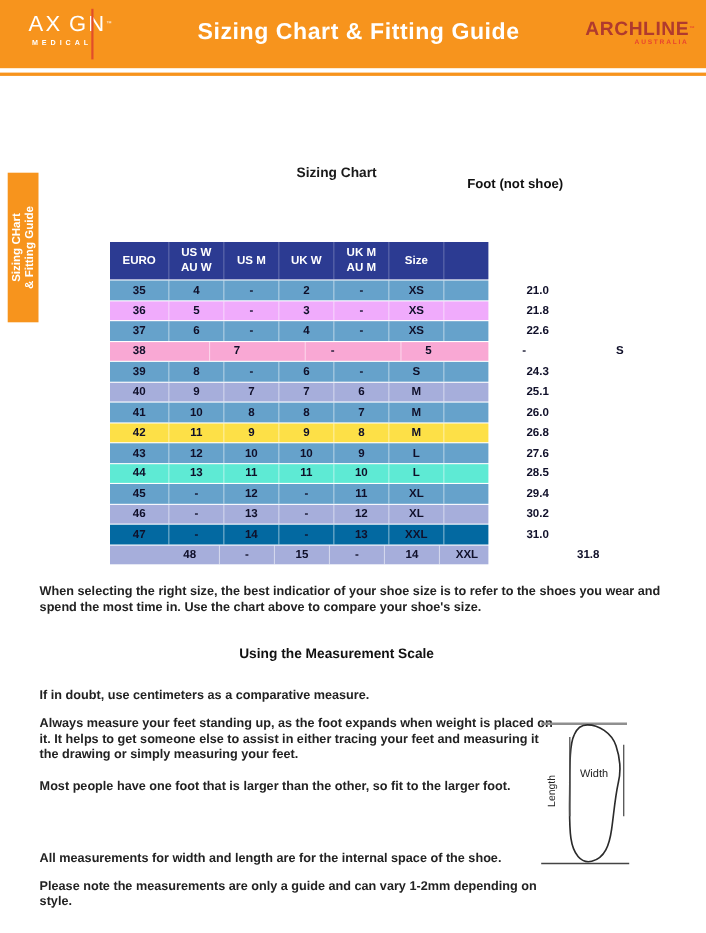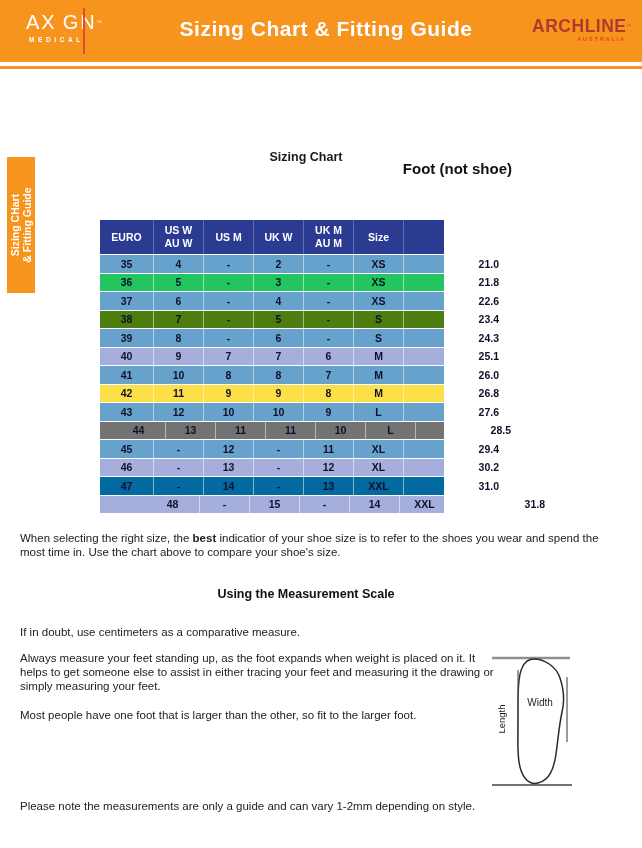--- a/index.html
+++ b/index.html
@@ -24,42 +24,42 @@
   .top-rule{position:absolute;left:0;top:66px;width:642px;height:3px;background:#F7941D;}
   
   .side-tab{position:absolute;left:7px;top:157px;width:28px;height:136px;background:#F7941D;}
   .side-tab-inner{position:absolute;left:-54px;top:54px;width:136px;height:28px;
     transform:rotate(-90deg);display:flex;flex-direction:column;justify-content:center;
     text-align:center;color:#fff;font-weight:700;font-size:10.5px;line-height:12px;white-space:nowrap;}
   
   .chart-title{position:absolute;left:100px;top:150px;width:412px;text-align:center;
     font-size:12.5px;font-weight:700;color:#1a1a1a;}
   .foot-note{position:absolute;left:312px;top:160px;width:200px;text-align:right;
-    font-size:15px;font-weight:700;color:#111;}
+    font-size:12px;font-weight:700;color:#111;}
   .size-table{position:absolute;left:100px;top:176px;width:344px;margin-top:44px;}
   .thead{display:grid;grid-template-columns:53px 50px 50px 50px 50px 50px 109px;
     background:#2C3B92;min-height:34px;}
   .th{display:flex;flex-direction:column;align-items:center;justify-content:center;
     color:#fff;font-weight:700;font-size:10.5px;line-height:13px;
     border-left:1px solid rgba(255,255,255,.25);}
   .th:first-child{border-left:none;}
   .th.last{align-items:flex-end;padding-right:13px;box-sizing:border-box;}
   .trow{display:grid;grid-template-columns:53px 50px 50px 50px 50px 50px 109px;
     height:17.5px;margin-top:1px;}
   .td{display:flex;align-items:center;justify-content:center;
     font-size:10.5px;font-weight:700;color:#10102a;
     border-left:1px solid rgba(255,255,255,.5);}
   .td:first-child{border-left:none;}
   .td.last{justify-content:flex-end;padding-right:13px;box-sizing:border-box;}
   
   .h2{position:absolute;left:100px;width:412px;text-align:center;
     font-size:12.5px;font-weight:700;color:#111;}
   #h-fitting{top:494px;}
   #h-using{top:587px;}
-  .para{position:absolute;left:20px;font-size:11.5px;line-height:14px;color:#222;}
+  .para{position:absolute;left:36px;font-size:11.5px;line-height:14px;color:#222;font-weight:bold;}
   #p-fit1{top:519px;width:600px;}
   #p-fit2{top:560px;width:600px;}
   #p-ms1{top:613px;width:600px;}
   #p-ms2{top:639px;width:474px;}
   #p-ms3{top:696px;width:500px;}
   #p-ms4{top:762px;width:500px;}
   #p-ms5{top:787px;width:458px;}
   
   .foot-svg{position:absolute;left:488px;top:650px;}
   .foot-svg text{font-family:"Liberation Sans","DejaVu Sans",sans-serif;fill:#222;}
@@ -123,39 +123,39 @@
     <div id="tbody">
         <div class="trow" style="background: rgb(102, 162, 203);">
           <div class="td">35</div>
           <div class="td">4</div>
           <div class="td">-</div>
           <div class="td">2</div>
           <div class="td">-</div>
           <div class="td">XS</div>
           <div class="td last">21.0</div>
         </div>
-        <div class="trow" style="background: #22c55e;">
+        <div class="trow" style="background: #f0abfc;">
           <div class="td">36</div>
           <div class="td">5</div>
           <div class="td">-</div>
           <div class="td">3</div>
           <div class="td">-</div>
           <div class="td">XS</div>
           <div class="td last">21.8</div>
         </div>
         <div class="trow" style="background: rgb(102, 162, 203);">
           <div class="td">37</div>
           <div class="td">6</div>
           <div class="td">-</div>
           <div class="td">4</div>
           <div class="td">-</div>
           <div class="td">XS</div>
           <div class="td last">22.6</div>
         </div>
-        <div class="trow" style="background: #4d7c0f;">
+        <div class="trow" style="background: #f9a8d4; gap: 37px;">
           <div class="td">38</div>
           <div class="td">7</div>
           <div class="td">-</div>
           <div class="td">5</div>
           <div class="td">-</div>
           <div class="td">S</div>
           <div class="td last">23.4</div>
         </div>
         <div class="trow" style="background: rgb(102, 162, 203);">
           <div class="td">39</div>
@@ -195,21 +195,21 @@
         </div>
         <div class="trow" style="background: rgb(102, 162, 203);">
           <div class="td">43</div>
           <div class="td">12</div>
           <div class="td">10</div>
           <div class="td">10</div>
           <div class="td">9</div>
           <div class="td">L</div>
           <div class="td last">27.6</div>
         </div>
-        <div class="trow" style="background: #737373; padding-left: 12px;">
+        <div class="trow" style="background: #5eead4;">
           <div class="td">44</div>
           <div class="td">13</div>
           <div class="td">11</div>
           <div class="td">11</div>
           <div class="td">10</div>
           <div class="td">L</div>
           <div class="td last">28.5</div>
         </div>
         <div class="trow" style="background: rgb(102, 162, 203);">
           <div class="td">45</div>
@@ -249,20 +249,21 @@
         </div>
       </div>
   </div>
 
   <p class="para" id="p-fit1"><span>When selecting the right size, the </span><b>best</b><span> indicatior of your shoe size is to refer to the shoes you wear and spend the most time in. Use the chart above to compare your shoe's size.</span></p>
 
   <div class="h2" id="h-using">Using the Measurement Scale</div>
   <p class="para" id="p-ms1">If in doubt, use centimeters as a comparative measure.</p>
   <p class="para" id="p-ms2">Always measure your feet standing up, as the foot expands when weight is placed on it. It helps to get someone else to assist in either tracing your feet and measuring it the drawing or simply measuring your feet.</p>
   <p class="para" id="p-ms3">Most people have one foot that is larger than the other, so fit to the larger foot.</p>
+  <p class="para" id="p-ms4">All measurements for width and length are for the internal space of the shoe.</p>
   <p class="para" id="p-ms5">Please note the measurements are only a guide and can vary 1-2mm depending on style.</p>
 
   <svg class="foot-svg" width="92" height="140" viewBox="0 0 92 140">
     <line x1="4" y1="8" x2="82" y2="8" stroke="#8f8f8f" stroke-width="2.4"></line>
     <line x1="4" y1="135" x2="84" y2="135" stroke="#444" stroke-width="1.3"></line>
     <path d="M 46 9 C 56 9, 68 16, 72 28 C 76 40, 77 50, 74 62 C 71 76, 70 90, 68 104 C 66 118, 62 130, 50 133 C 40 135.5, 33 126, 31 112 C 29 98, 30 80, 30 62 C 30 44, 30 26, 34 18 C 37 11, 41 9, 46 9 Z" fill="none" stroke="#2b2b2b" stroke-width="1.5"></path>
     <line x1="30" y1="20" x2="30" y2="92" stroke="#555" stroke-width="1.2"></line>
     <line x1="79" y1="27" x2="79" y2="92" stroke="#555" stroke-width="1.2"></line>
     <text x="52" y="56" font-size="10" text-anchor="middle">Width</text>
     <text x="17" y="69" font-size="9.5" text-anchor="middle" transform="rotate(-90 17 69)">Length</text>

